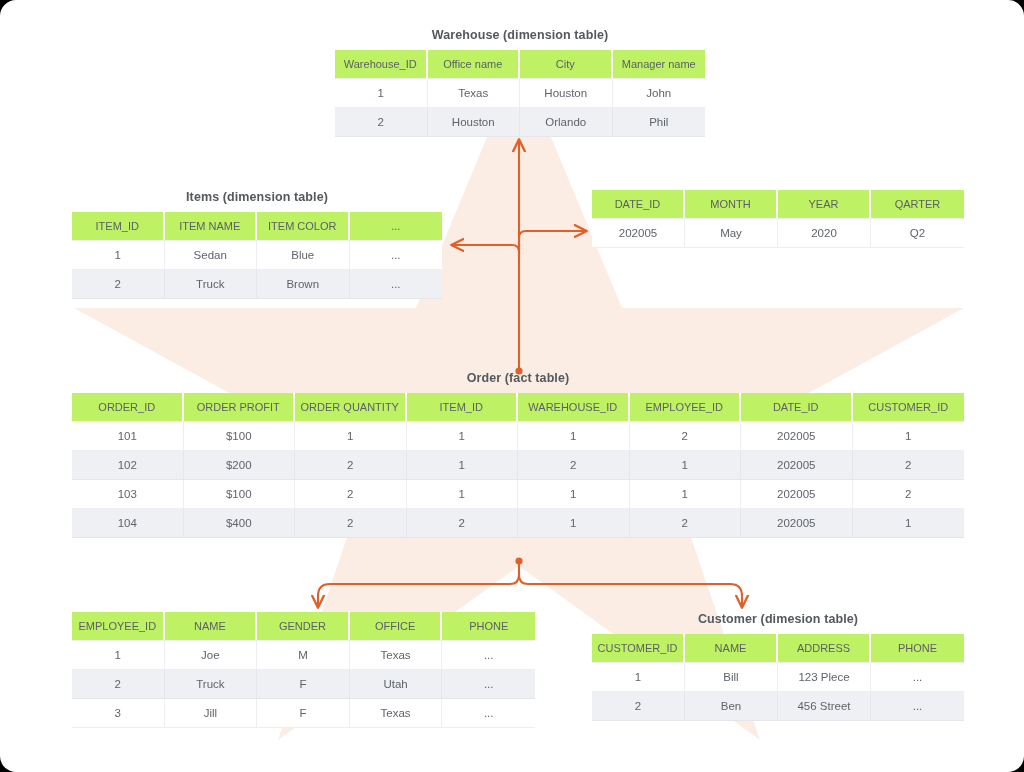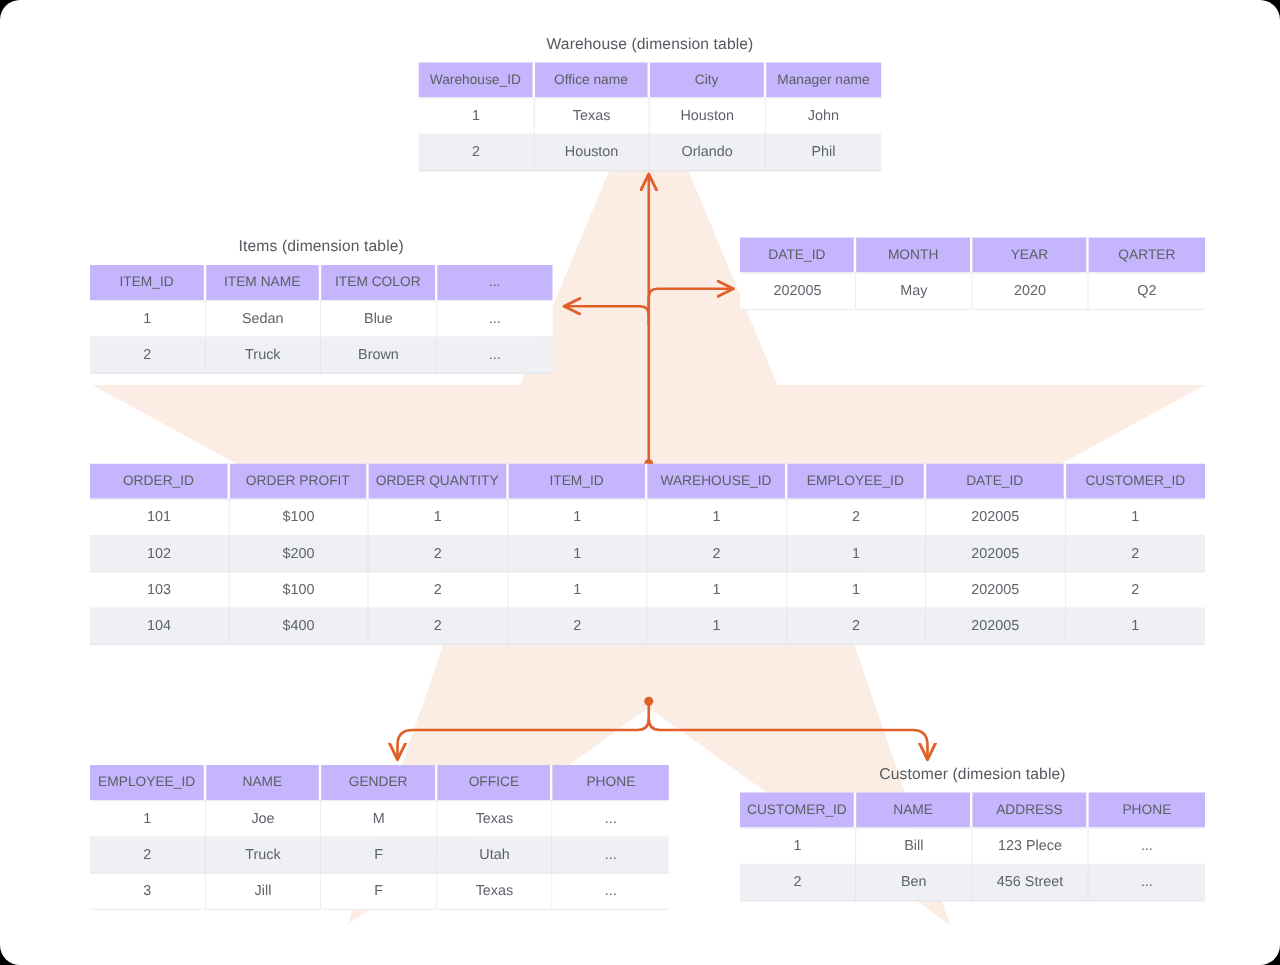--- a/index.html
+++ b/index.html
@@ -36,36 +36,36 @@
     height: 772px;
     pointer-events: none;
   }
 
   .table-block {
     position: absolute;
     z-index: 3;
   }
   .tbl-title {
     font-size: 12.5px;
-    font-weight: normal;
+    font-weight: bold;
     color: #55595f;
     text-align: center;
     margin-bottom: 8px;
     letter-spacing: 0.1px;
     white-space: nowrap;
   }
   table.grid {
     border-collapse: separate;
     border-spacing: 0;
     table-layout: fixed;
     width: 100%;
     font-size: 11.5px;
   }
   table.grid th {
-    background: #c4b5fd;
+    background: #bef264;
     color: #5c5f64;
     font-weight: normal;
     font-size: 11px;
     height: 26px;
     text-align: center;
     border-right: 2px solid #ffffff;
     white-space: nowrap;
     overflow: hidden;
   }
   table.grid th:last-child { border-right: none; }
@@ -198,20 +198,21 @@
           <td>202005</td>
           <td>May</td>
           <td>2020</td>
           <td>Q2</td>
         </tr>
       </tbody>
     </table>
   </div>
 
   <div class="table-block" id="tbl-order">
+    <div class="tbl-title">Order (fact table)</div>
     <table class="grid">
       <thead>
           <tr>
         <th>ORDER_ID</th>
         <th>ORDER PROFIT</th>
         <th>ORDER QUANTITY</th>
         <th>ITEM_ID</th>
         <th>WAREHOUSE_ID</th>
         <th>EMPLOYEE_ID</th>
         <th>DATE_ID</th>

